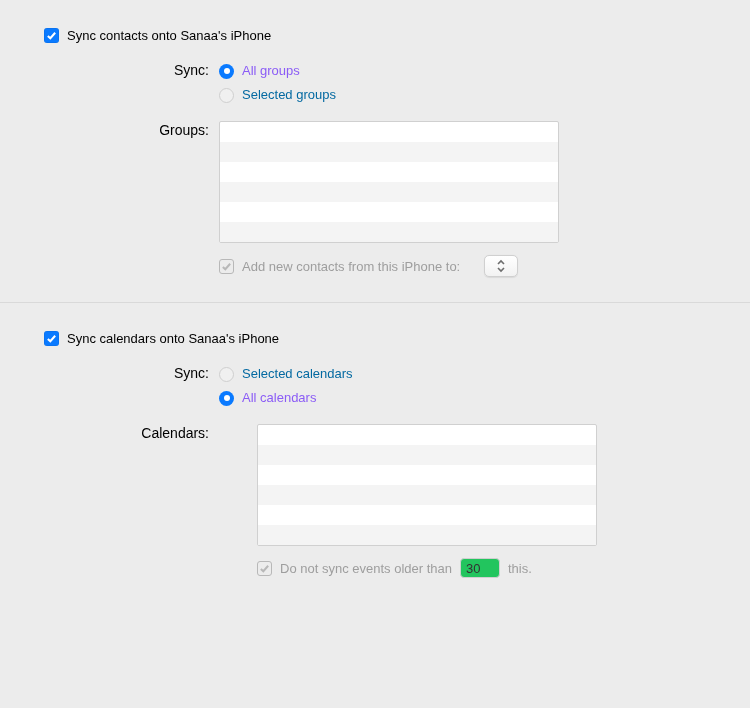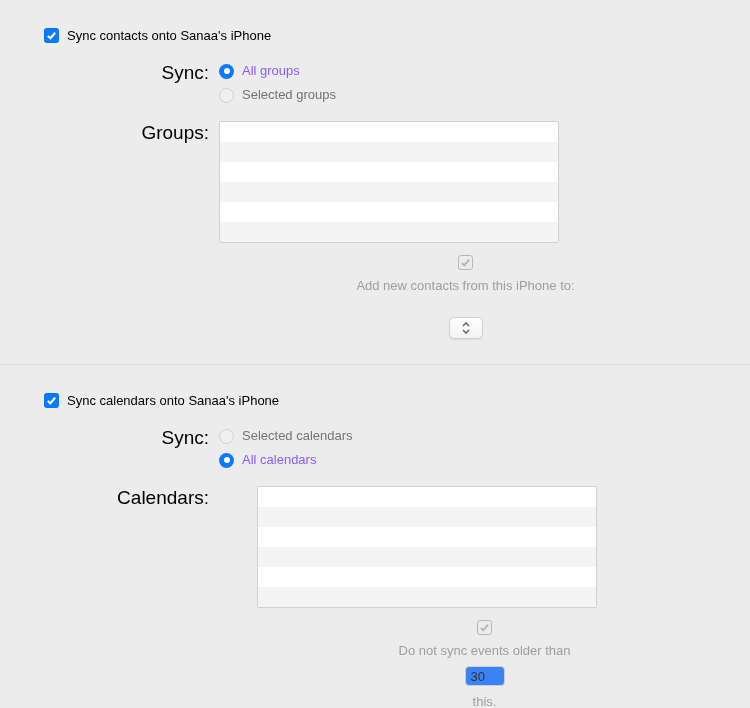--- a/index.html
+++ b/index.html
@@ -68,21 +68,21 @@
       display: grid;
       grid-template-columns: 165px auto;
       column-gap: 10px;
       align-items: start;
       margin-bottom: 6px;
     }
     .field-row-tall { align-items: start; }
     .field-label {
       text-align: right;
       color: #000;
-      font-size: 19px;
+      font-size: 14px;
       padding-top: 1px;
     }
     .field-value {
       display: flex;
       flex-direction: column;
     }
 
     .radio-option {
       display: flex;
       align-items: center;
@@ -110,21 +110,21 @@
       width: 6px;
       height: 6px;
       border-radius: 50%;
       background: #fff;
     }
     .radio.disabled {
       background: #f0f0f0;
       border-color: #cfcfcf;
     }
     .option-label { font-size: 13px; color: #8b5cf6; }
-    .option-label.muted { color: #737373; text-align: center; }
+    .option-label.muted { color: #0369a1; text-align: center; }
 
     .listbox {
       width: 340px;
       height: 122px;
       background: #fff;
       border: 1px solid #d0d0d0;
       border-radius: 2px;
       overflow: hidden;
     }
     .listbox .row {
@@ -133,21 +133,20 @@
     .listbox .row:nth-child(even) {
       background: #f4f4f4;
     }
 
     .bottom-option {
       display: flex;
       align-items: center;
       gap: 8px;
       margin-top: 12px;
       color: #9e9e9e;
-      flex-direction: column;
     }
     .bottom-option .text { font-size: 13px; }
 
     .dropdown {
       width: 34px;
       height: 22px;
       border: 1px solid #d0d0d0;
       border-radius: 5px;
       background: linear-gradient(#ffffff,#f2f2f2);
       display: inline-flex;
@@ -161,21 +160,21 @@
       stroke: #6d6d6d;
       stroke-width: 1.6;
       fill: none;
     }
 
     .number-input {
       width: 40px;
       height: 20px;
       border: 1px solid #d0d0d0;
       border-radius: 4px;
-      background: #3b82f6;
+      background: #22c55e;
       color: #333;
       font-size: 13px;
       padding: 0 5px;
       display: inline-flex;
       align-items: center;
     }
     .spacer-wide { margin-bottom: 5px; }
   </style>
 </head>
 <body>

